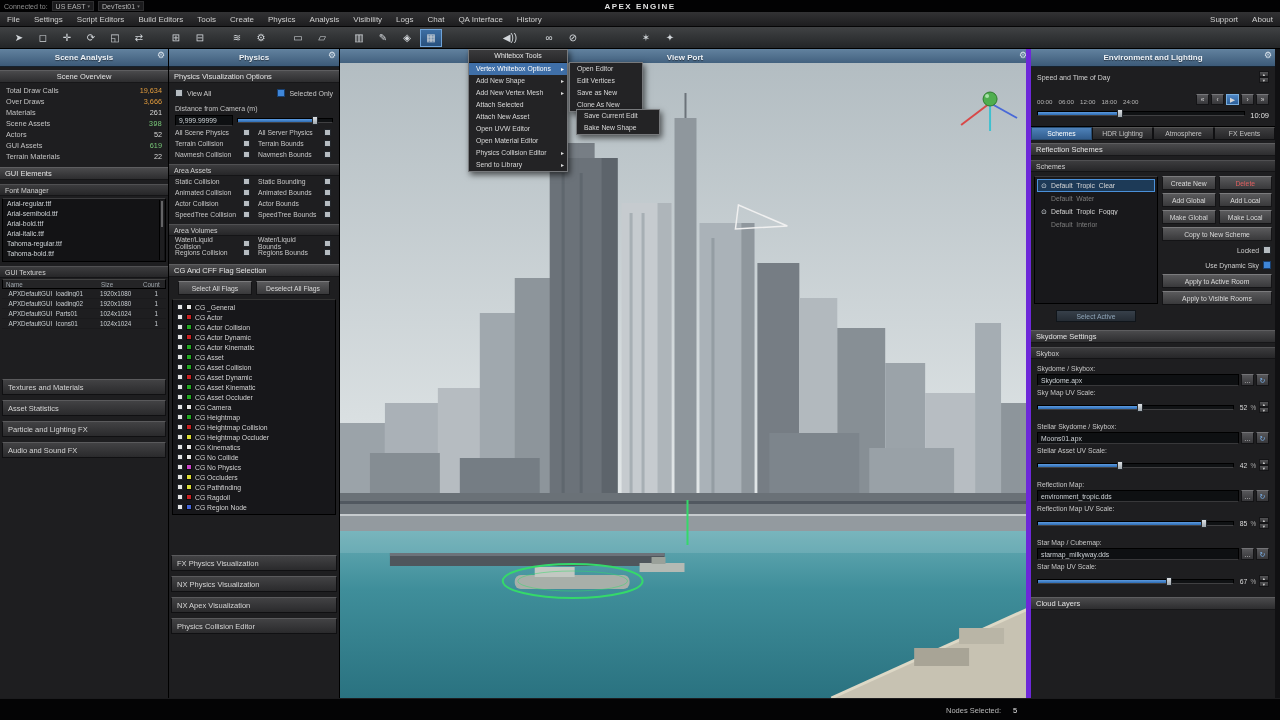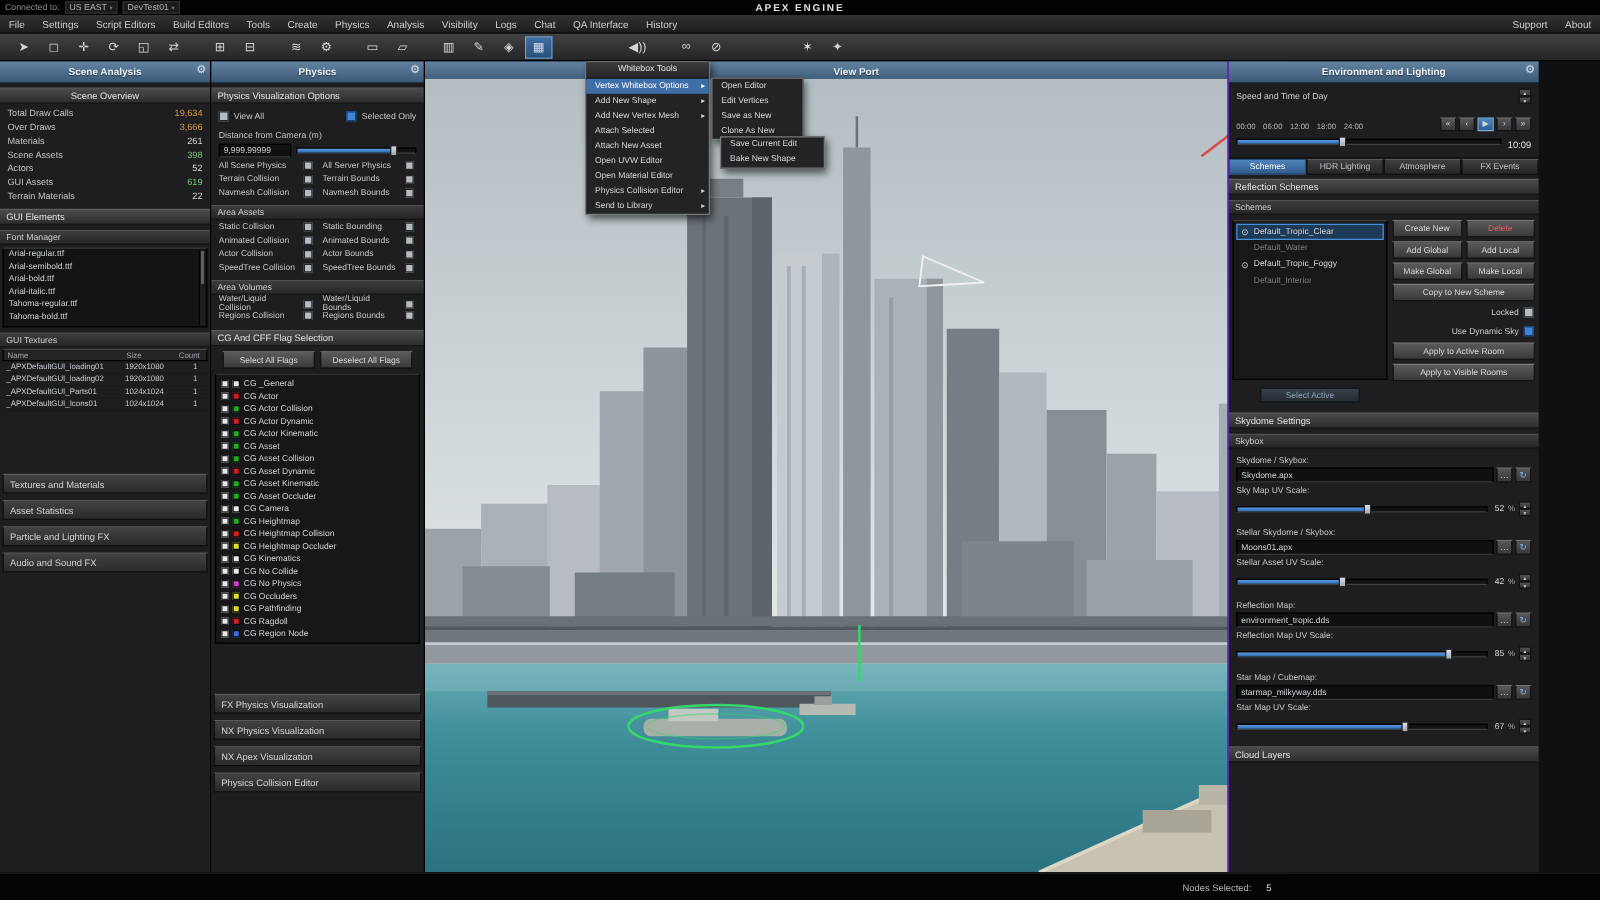--- a/index.html
+++ b/index.html
@@ -18,21 +18,21 @@
 .toolbar{position:absolute;top:27px;left:0;right:0;height:22px;background:linear-gradient(#404244,#232527);border-bottom:1px solid #000;display:flex;align-items:center}
 .tgroup{display:flex;align-items:center;padding-left:4px}
 .ticon{width:22px;height:18px;margin:0 1px;display:flex;align-items:center;justify-content:center;color:#d2d6da;font-size:10px;border:1px solid transparent;white-space:nowrap}
 .ticon.on{background:linear-gradient(#3d6ea3,#28507d);border-color:#6fa3d8}
 
 .main{position:absolute;top:49px;left:0;width:1280px;height:649px}
 .panel{position:absolute;top:0;height:649px;background:#1e1e20;border-right:1px solid #000;overflow:hidden}
 .p-scene{left:0;width:169px}
 .p-phys{left:169px;width:171px}
 .p-view{left:340px;width:691px;background:#0c0c0d}
-.p-env{left:982px;width:249px;border-right:none;border-left:1px solid #6d28d9}
+.p-env{left:1026px;width:249px;border-right:none;border-left:5px solid #6d28d9}
 .phead{position:relative;height:18px;background:linear-gradient(#62829f,#3c5a78);border-bottom:1px solid #16222e;display:flex;align-items:center;justify-content:center}
 .ph-t{font-size:8px;font-weight:bold;color:#eef3f8;text-shadow:0 1px 1px rgba(0,0,0,.5)}
 .gear{position:absolute;right:3px;top:1px;font-size:9px;color:#d7e1ea}
 .sec{height:13px;line-height:12px;background:linear-gradient(#4a4a4c,#2d2d2f);border-top:1px solid #5e5e60;border-bottom:1px solid #161618;font-size:7.5px;color:#e2e2e2;padding:0 5px;overflow:hidden;margin-top:3px}
 .sec.center{text-align:center}
 .sec.mt6{margin-top:6px}
 .subsec{height:12px;line-height:11px;background:linear-gradient(#3c3c3e,#262628);border-top:1px solid #505052;border-bottom:1px solid #141416;font-size:7px;color:#cfcfcf;padding:0 5px;margin-top:4px}
 .colbar{height:16px;line-height:15px;background:linear-gradient(#424244,#2a2a2c);border:1px solid #101012;border-top-color:#5a5a5c;font-size:7.5px;color:#d5d5d5;padding:0 5px;margin:5px 2px 0}
 .cw1{margin-top:50px}
 .cw2{margin-top:40px}
@@ -286,21 +286,21 @@
             <span class="sval2" style="color: rgb(224, 155, 61);">3,666</span>
           </div>
 
           <div class="srow">
             <span>Materials</span>
             <span class="sval2" style="color: rgb(216, 216, 216);">261</span>
           </div>
 
           <div class="srow">
             <span>Scene Assets</span>
-            <span class="sval2" style="color: rgb(121, 200, 121);">398</span>
+            <span class="sval2" style="color: rgb(121, 200, 121); font-family: Liberation Mono, monospace;">398</span>
           </div>
 
           <div class="srow">
             <span>Actors</span>
             <span class="sval2" style="color: rgb(216, 216, 216);">52</span>
           </div>
 
           <div class="srow">
             <span>GUI Assets</span>
             <span class="sval2" style="color: rgb(121, 200, 121);">619</span>

